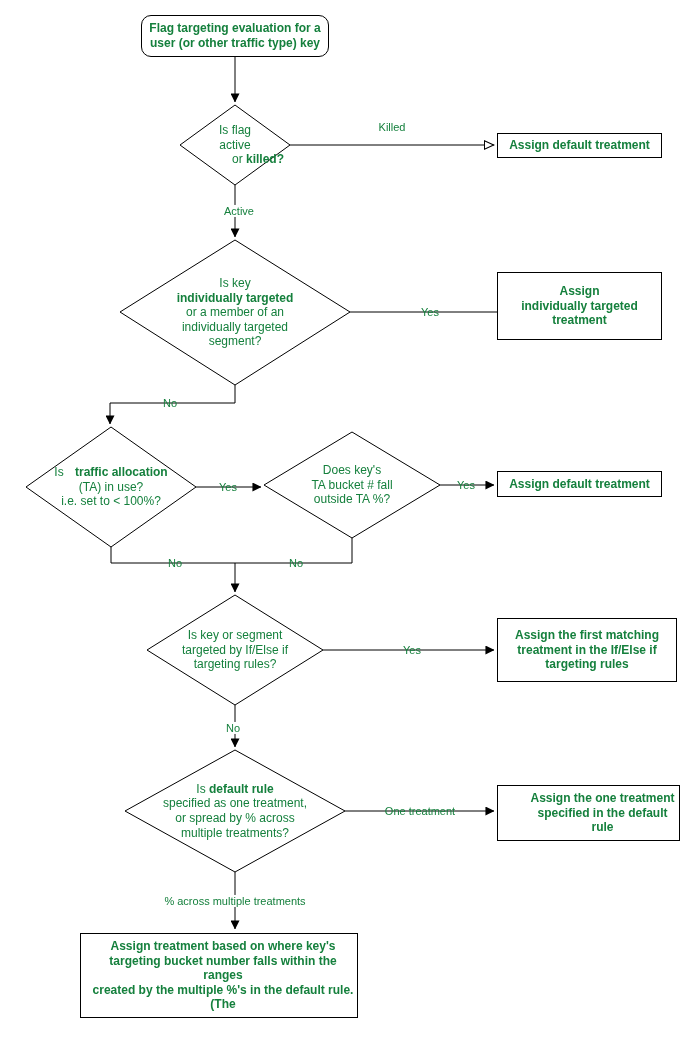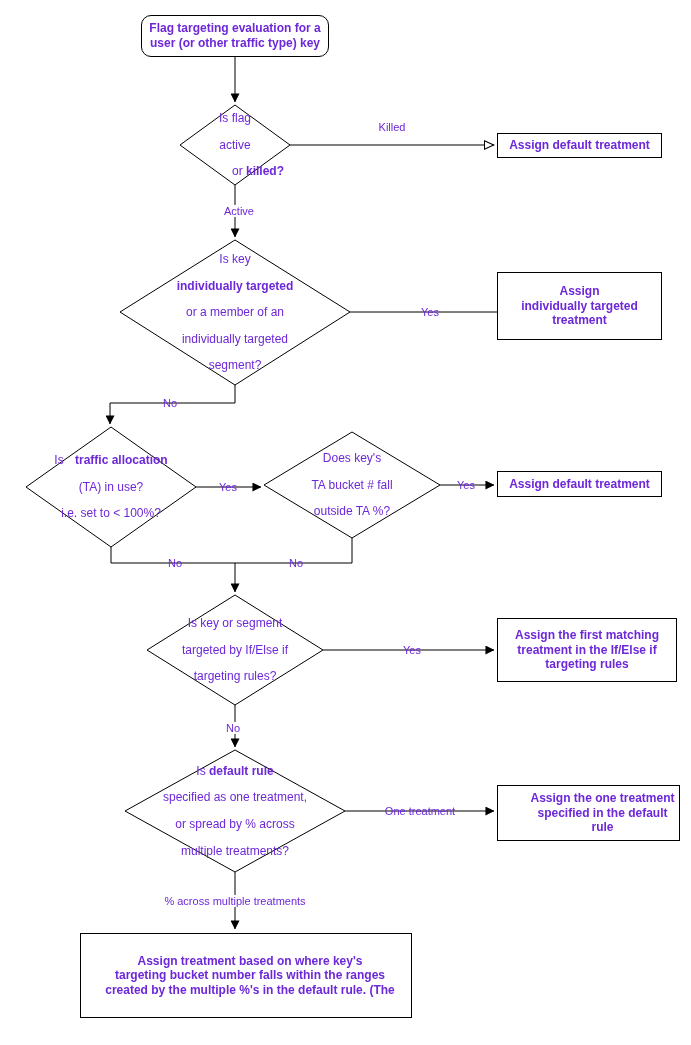--- a/index.html
+++ b/index.html
@@ -1,42 +1,42 @@
 <!DOCTYPE html>
 <html><head>
 <meta charset="utf-8">
 <style>
   html,body { margin:0; padding:0; background:#ffffff; }
   .canvas {
     position:relative; width:691px; height:1045px; background:#ffffff;
-    font-family:"Liberation Sans", sans-serif; color:#6d28d9; overflow:hidden;
+    font-family:"Liberation Sans", sans-serif; color:#15803d; overflow:hidden;
   }
   .layer { position:absolute; left:0; top:0; }
   .node {
     position:absolute; display:flex; flex-direction:column;
     align-items:center; justify-content:center;
     text-align:center; font-size:12px; line-height:1.22;
   }
   .shape-box { border:1px solid #000; background:#fff; font-weight:bold; box-sizing:border-box; }
   .rounded { border-radius:10px; }
-  .diamond-text { background:transparent;gap:12px; }
+  .diamond-text { background:transparent; }
   .edge-label {
     position:absolute; transform:translate(-50%,-50%);
     font-size:11px; line-height:1.1; white-space:nowrap; 
   }
   .lbl-bg { background:#ffffff; padding:0 2px; }
 
   
   #n-start { left:141px; top:15px;  width:188px; height:42px; }
   #n-box1  { left:497px; top:133px; width:165px; height:25px; }
   #n-box2  { left:497px; top:272px; width:165px; height:68px; }
   #n-box3  { left:497px; top:471px; width:165px; height:26px; }
   #n-box4  { left:497px; top:618px; width:180px; height:64px; }
   #n-box5  { left:497px; top:785px; width:183px; height:56px;padding-left:28px; }
-  #n-final { left:80px;  top:933px; width:332px; height:85px;padding-left:8px; }
+  #n-final { left:80px;  top:933px; width:278px; height:85px;padding-left:8px; }
 
   #n-d1 { left:180px; top:105px; width:110px; height:80px; }
   #n-d2 { left:120px; top:240px; width:230px; height:145px; }
   #n-d3 { left:26px;  top:427px; width:170px; height:120px; }
   #n-d4 { left:264px; top:432px; width:176px; height:106px; }
   #n-d5 { left:147px; top:595px; width:176px; height:110px; }
   #n-d6 { left:125px; top:750px; width:220px; height:122px; }
 
   
   #l-killed { left:392px; top:127px; }

